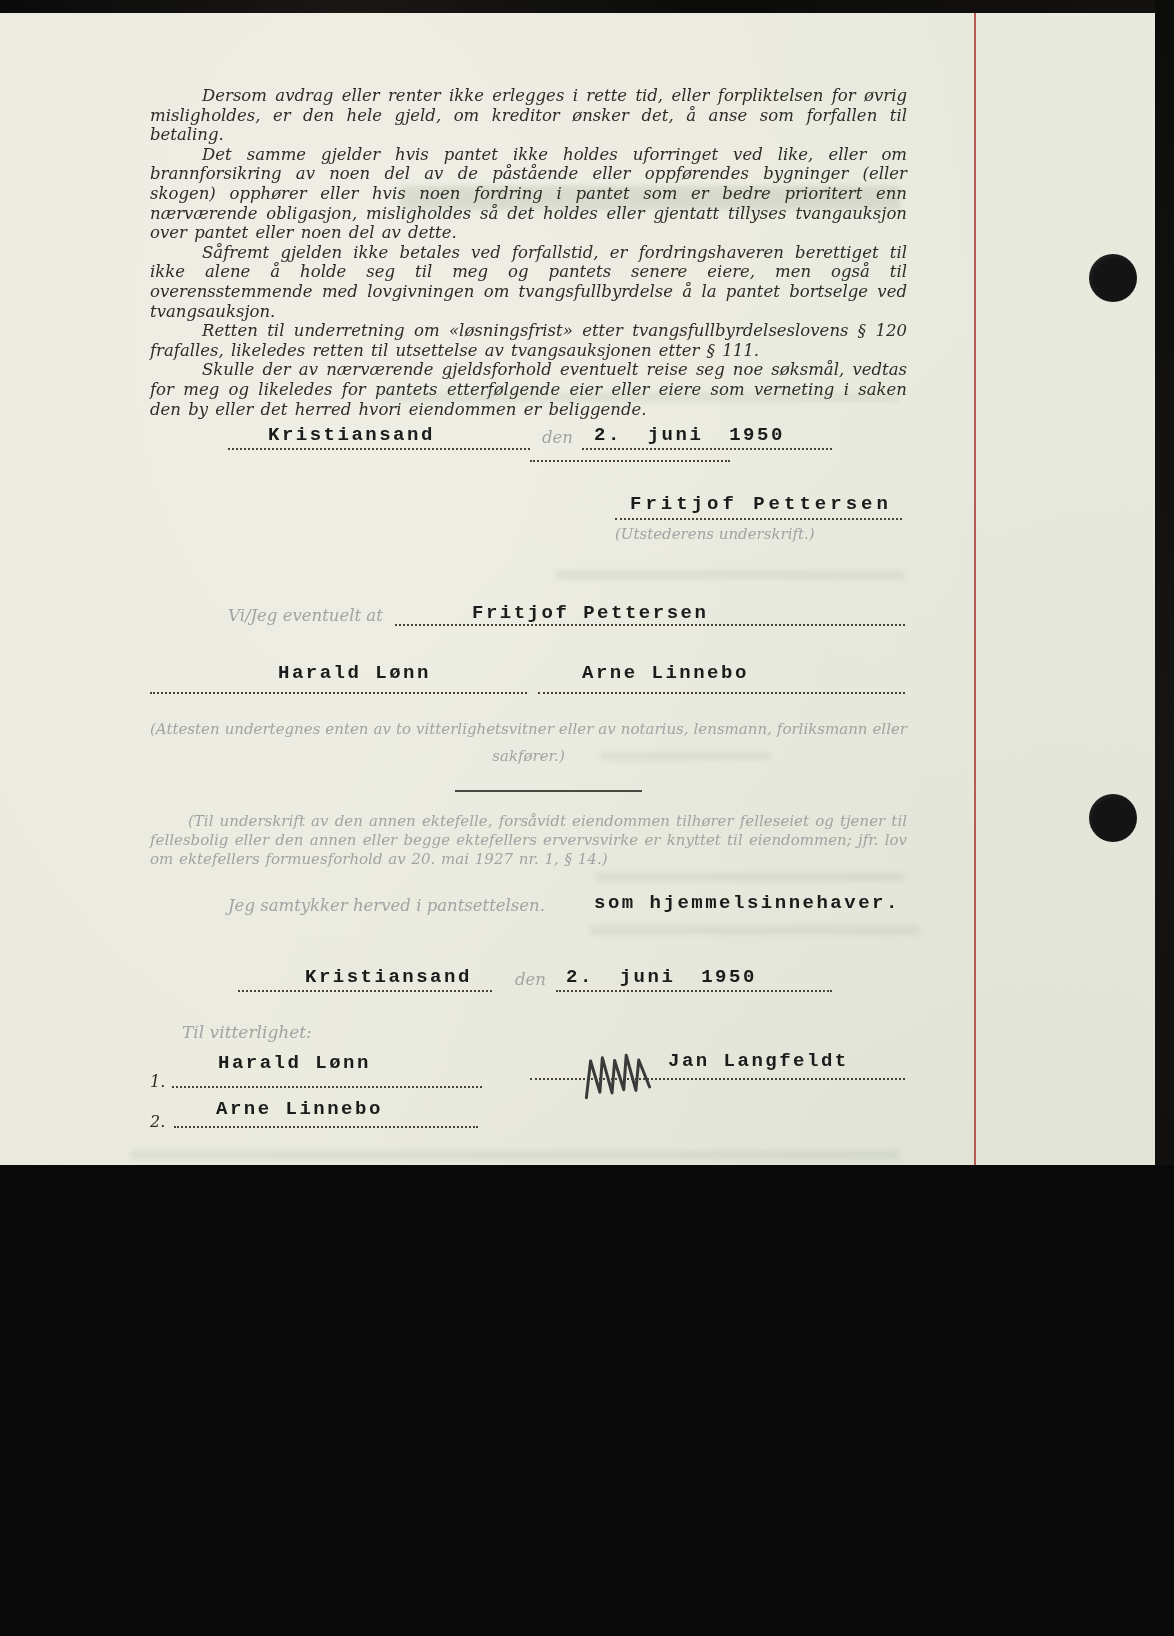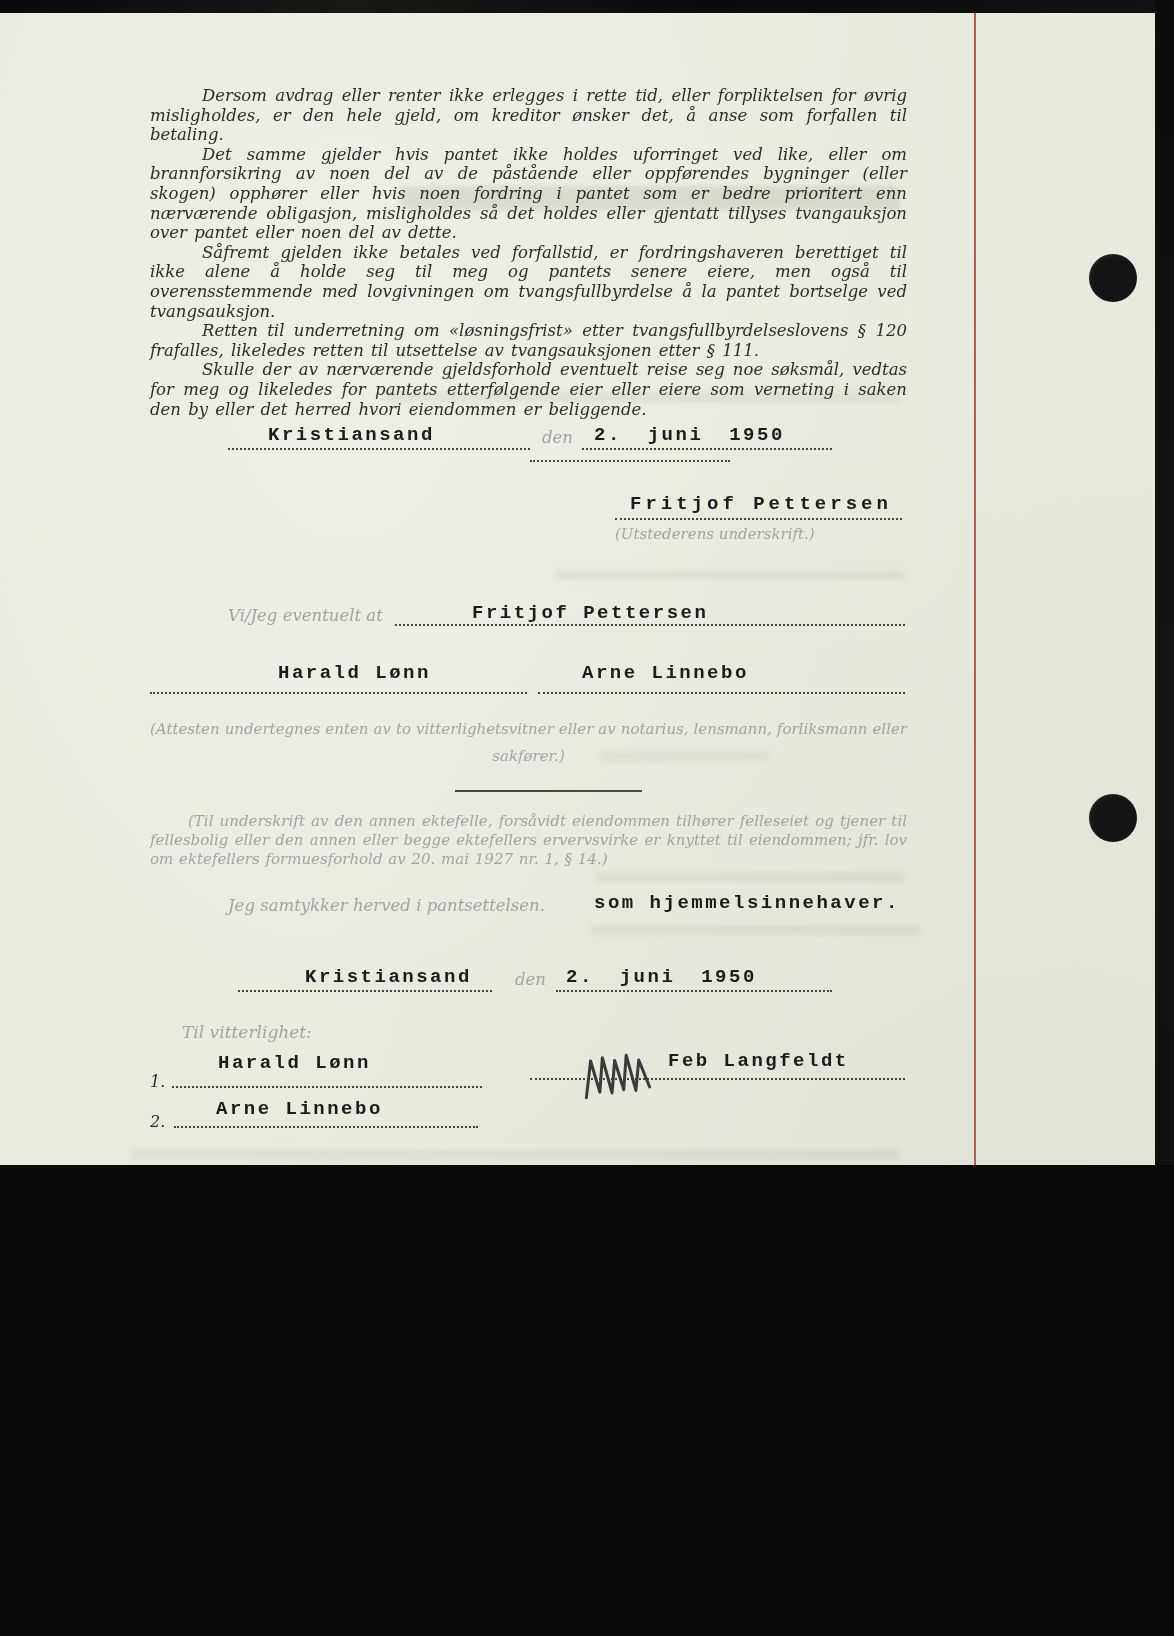--- a/index.html
+++ b/index.html
@@ -114,21 +114,21 @@
   <div class="dots" style="left:556px;top:972px;width:276px;height:18px;"></div>
   <div class="typed" style="left:566px;top:966px;word-spacing:12px;">2. juni 1950</div>
 
   <div class="printed" style="left:150px;top:1022px;font-size:17px;margin-left:32px;">Til vitterlighet:</div>
 
   <div class="typed" style="left:218px;top:1052px;">Harald Lønn</div>
 
   <svg class="squiggle" style="left:578px;top:1044px;transform:rotate(-6deg);" width="84" height="58" viewBox="0 0 84 58">
     <polyline points="6,50 14,14 20,46 26,12 32,48 38,16 44,46 50,12 56,48 62,18 70,46" fill="none" stroke="#3a3a3a" stroke-width="3" stroke-linejoin="round" stroke-linecap="round"></polyline>
   </svg>
-  <div class="typed" style="left:668px;top:1050px;">Feb Langfeldt</div>
+  <div class="typed" style="left:668px;top:1050px;">Jan Langfeldt</div>
 
   <div class="num" style="left:150px;top:1072px;">1.</div>
   <div class="dots" style="left:172px;top:1066px;width:310px;height:20px;"></div>
   <div class="dots" style="left:530px;top:1058px;width:375px;height:20px;"></div>
 
   <div class="num" style="left:150px;top:1112px;">2.</div>
   <div class="dots" style="left:174px;top:1106px;width:304px;height:20px;"></div>
   <div class="typed" style="left:216px;top:1098px;">Arne Linnebo</div>
 
   <div class="corner-shade"></div>

